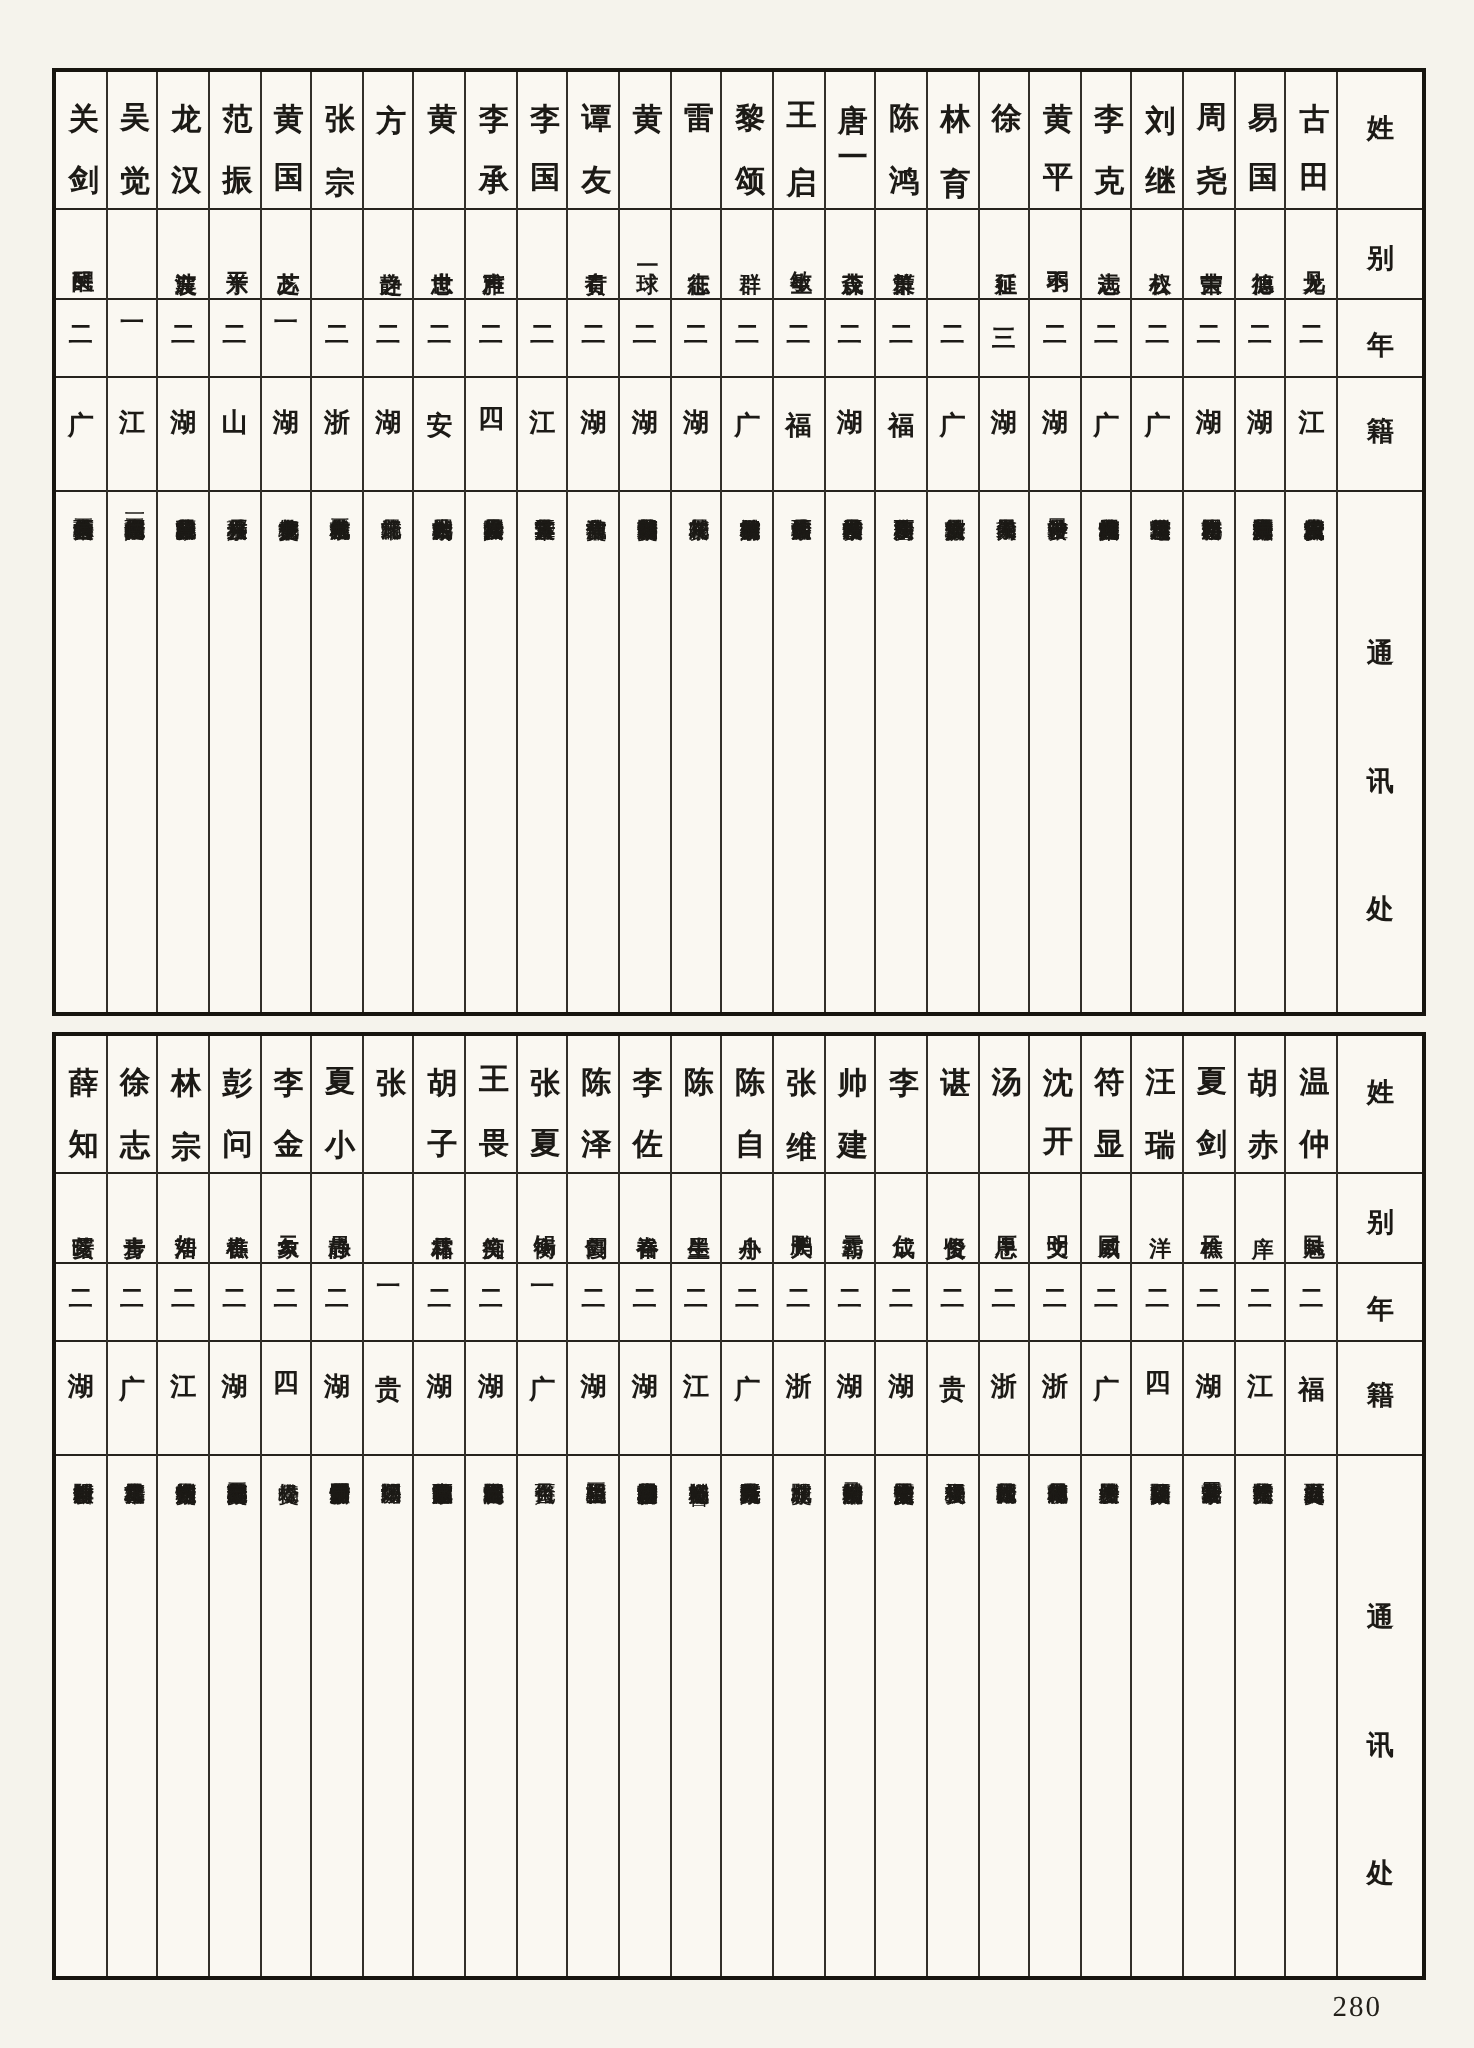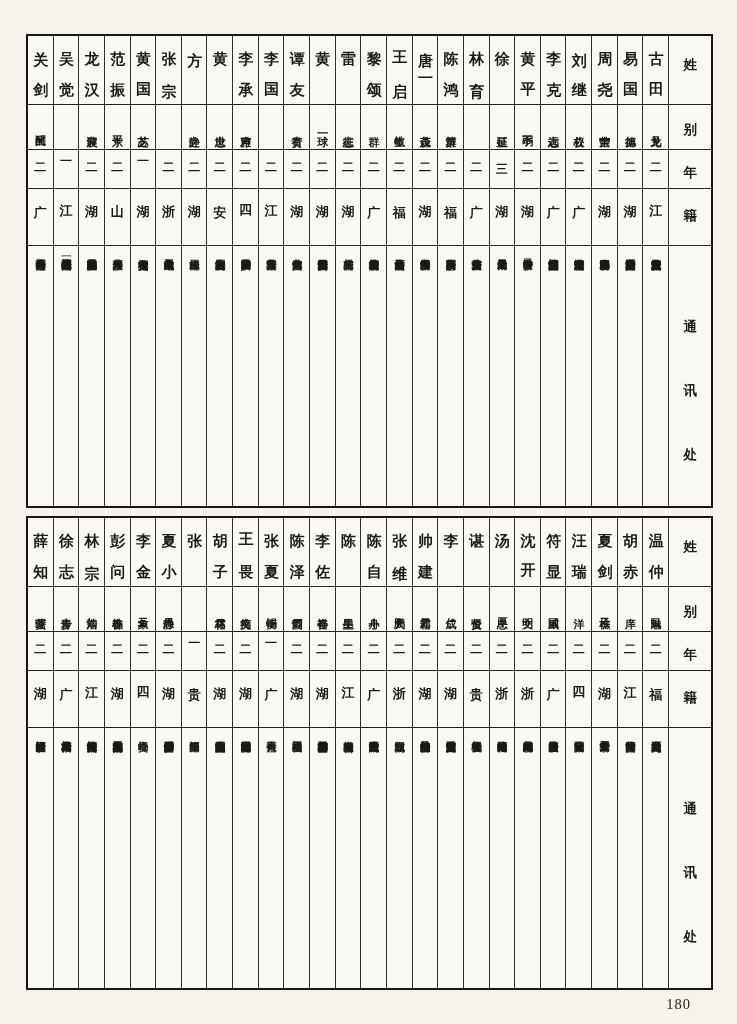--- a/index.html
+++ b/index.html
@@ -1034,14 +1034,14 @@
           <span class="vtext">年龄</span>
         </div>
     <div class="cell c-native">
           <span class="vtext">籍贯</span>
         </div>
     <div class="cell c-addr">
           <span class="vtext">通讯处</span>
         </div>
   </div>
 </div>
-  <div class="page-number">180</div>
+  <div class="page-number">280</div>
 </div>
 
 </body></html>

